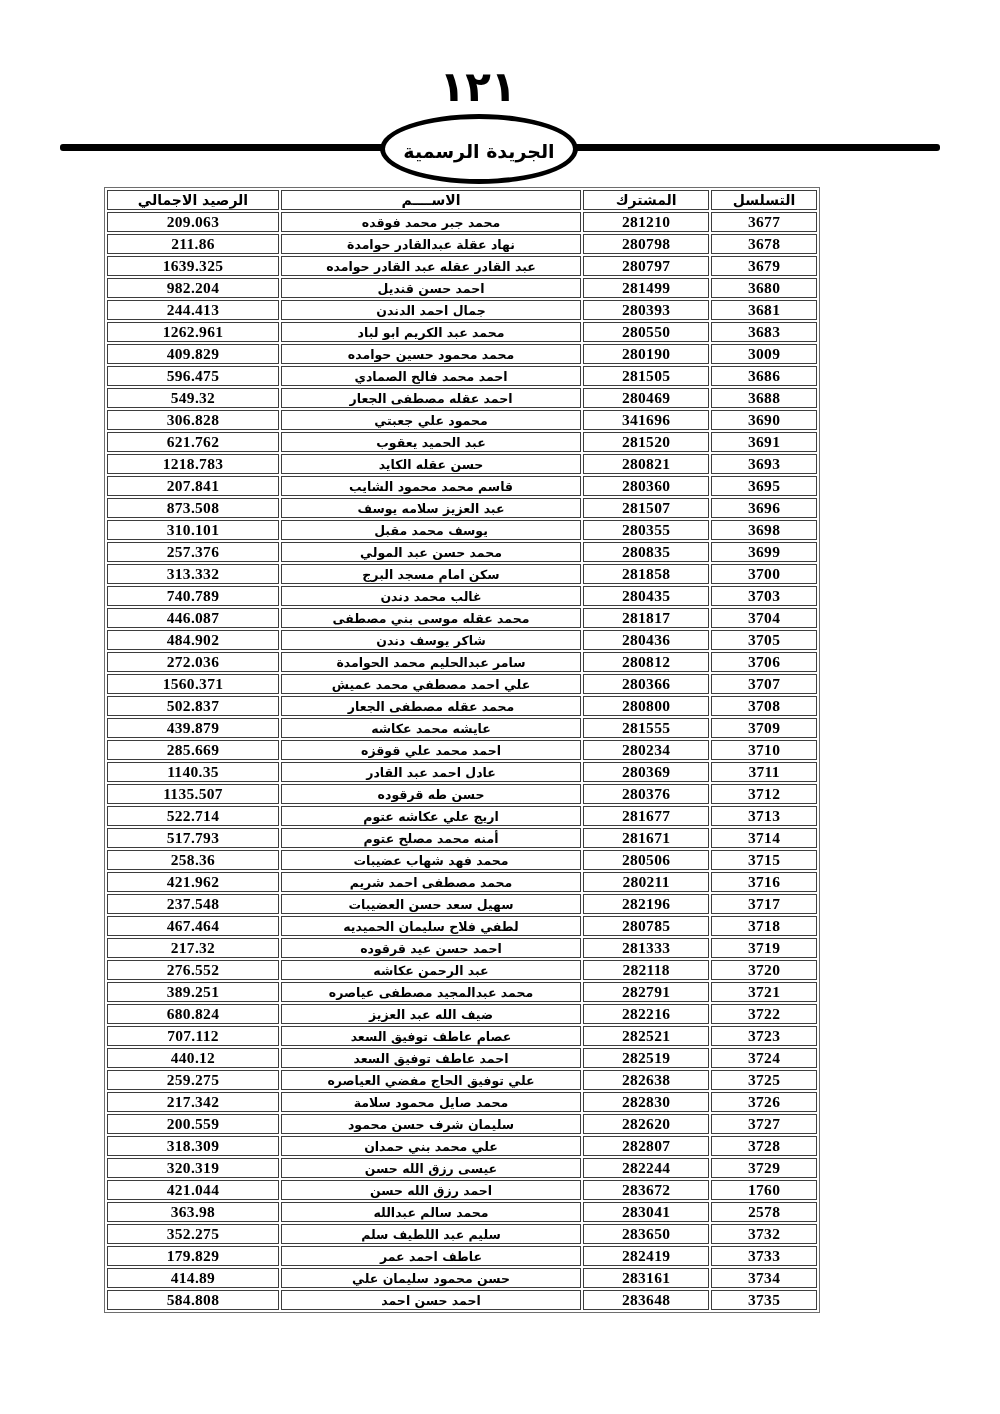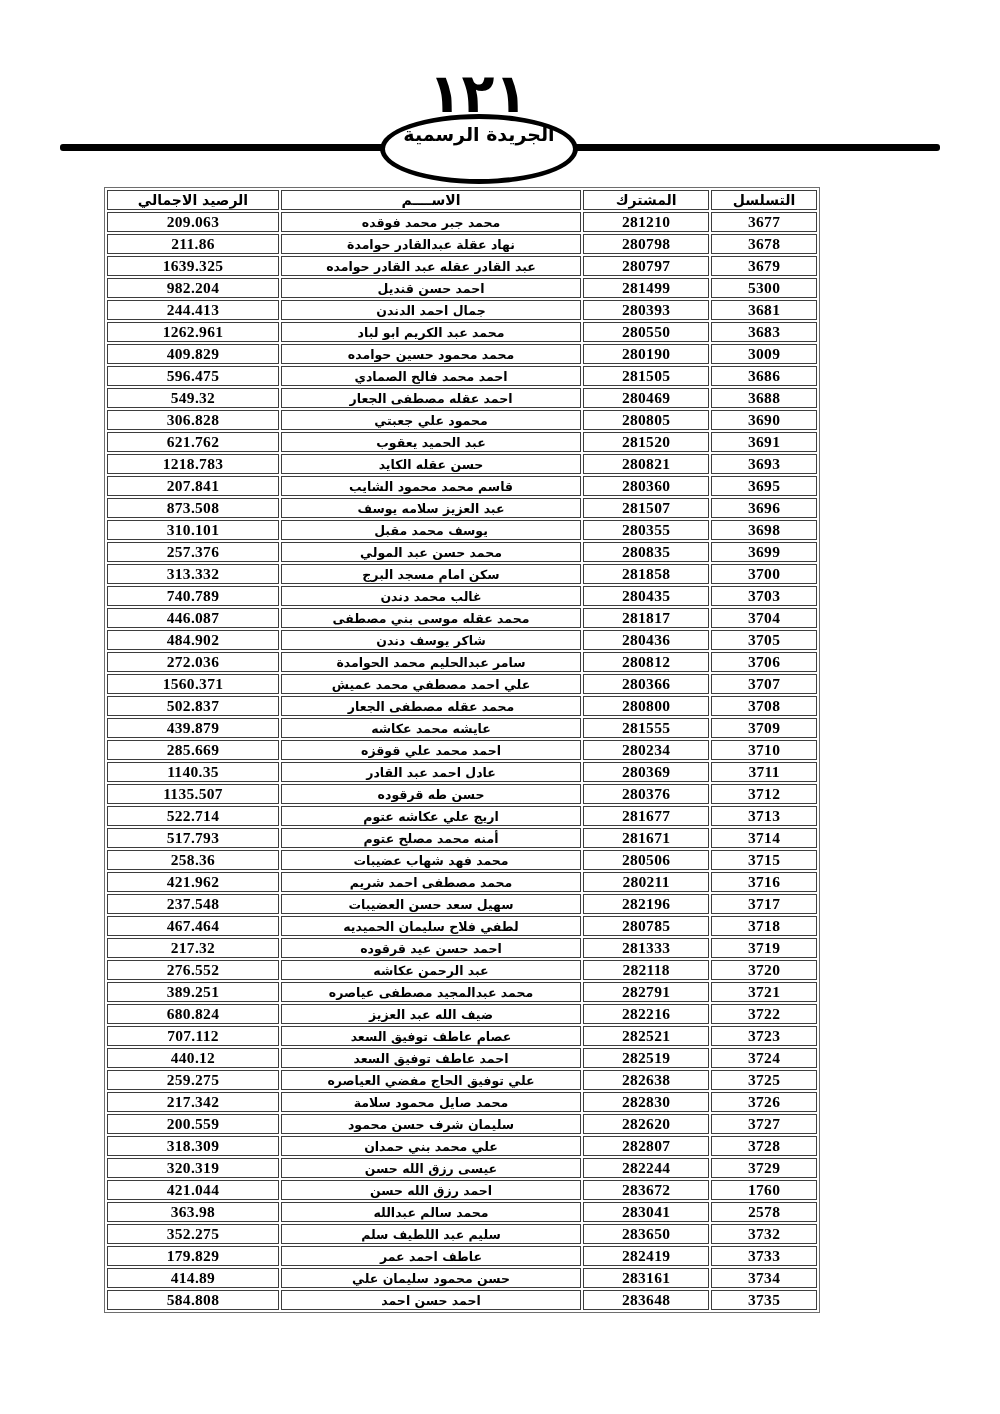--- a/index.html
+++ b/index.html
@@ -10,40 +10,40 @@
     font-family: "DejaVu Sans", sans-serif;
     color: #000;
     overflow: hidden;
   }
 
   
   .page-number {
     position: absolute;
     top: 62px; left: 378px; width: 200px;
     text-align: center;
-    font-size: 54px;
+    font-size: 42px;
     font-weight: bold;
     letter-spacing: 4px;
     font-family: "DejaVu Sans", sans-serif;
   }
   .banner-line {
     position: absolute;
     top: 144px; left: 60px;
     width: 880px; height: 7px;
     background: #000;
     border-radius: 3px;
   }
   .banner-oval {
     position: absolute;
     top: 114px; left: 380px;
     width: 188px; height: 60px;
     background: #fff;
     border: 5px solid #000;
     border-radius: 50%;
-    display: flex; align-items: flex-start; justify-content: center;
+    display: flex; align-items: center; justify-content: center;
     z-index: 2;
   }
   .banner-oval .banner-title {
     font-size: 19px;
     font-weight: bold;
     direction: rtl;
     padding-top: 4px;
   }
 
   
@@ -126,21 +126,21 @@
           <td class="name">نهاد عقلة عبدالقادر حوامدة</td>
           <td class="num">211.86</td>
         </tr>
         <tr>
           <td class="num">3679</td>
           <td class="num">280797</td>
           <td class="name">عبد القادر عقله عبد القادر حوامده</td>
           <td class="num">1639.325</td>
         </tr>
         <tr>
-          <td class="num">5300</td>
+          <td class="num">3680</td>
           <td class="num">281499</td>
           <td class="name">احمد حسن قنديل</td>
           <td class="num">982.204</td>
         </tr>
         <tr>
           <td class="num">3681</td>
           <td class="num">280393</td>
           <td class="name">جمال احمد الدندن</td>
           <td class="num">244.413</td>
         </tr>
@@ -163,21 +163,21 @@
           <td class="num">596.475</td>
         </tr>
         <tr>
           <td class="num">3688</td>
           <td class="num">280469</td>
           <td class="name">احمد عقله مصطفى الجعار</td>
           <td class="num">549.32</td>
         </tr>
         <tr>
           <td class="num">3690</td>
-          <td class="num">280805</td>
+          <td class="num">341696</td>
           <td class="name">محمود علي جعبتي</td>
           <td class="num">306.828</td>
         </tr>
         <tr>
           <td class="num">3691</td>
           <td class="num">281520</td>
           <td class="name">عبد الحميد يعقوب</td>
           <td class="num">621.762</td>
         </tr>
         <tr>

